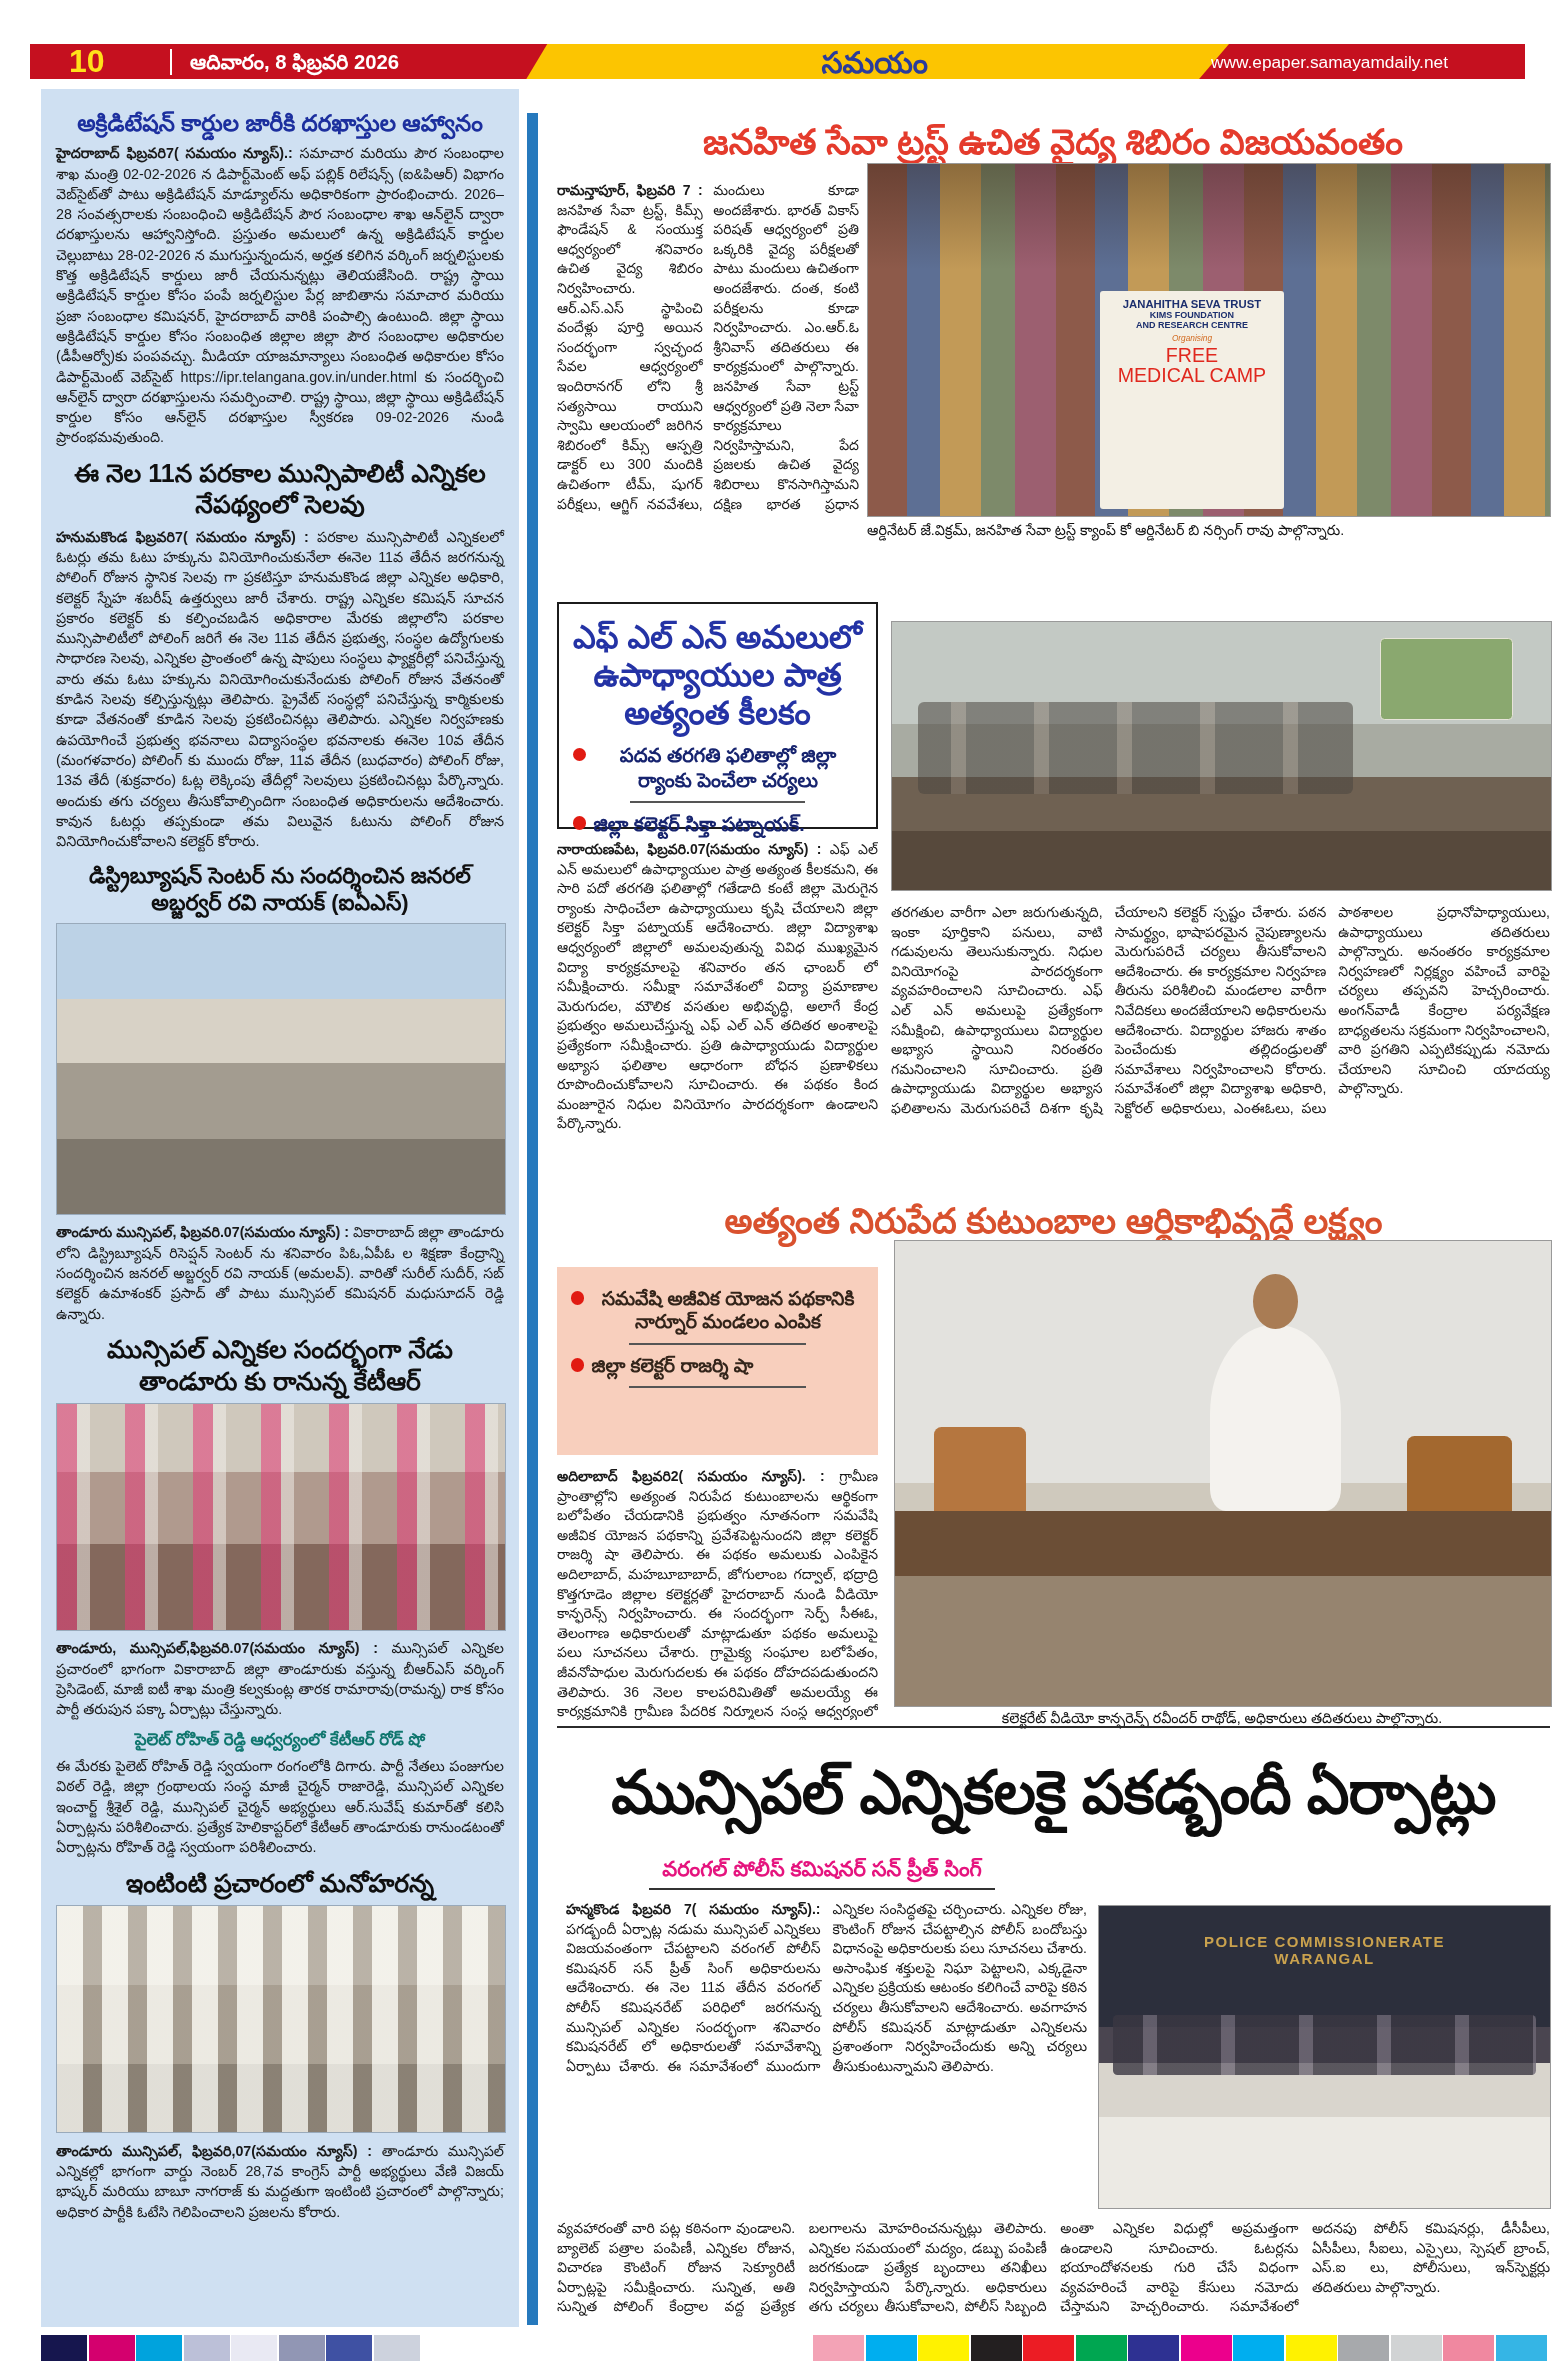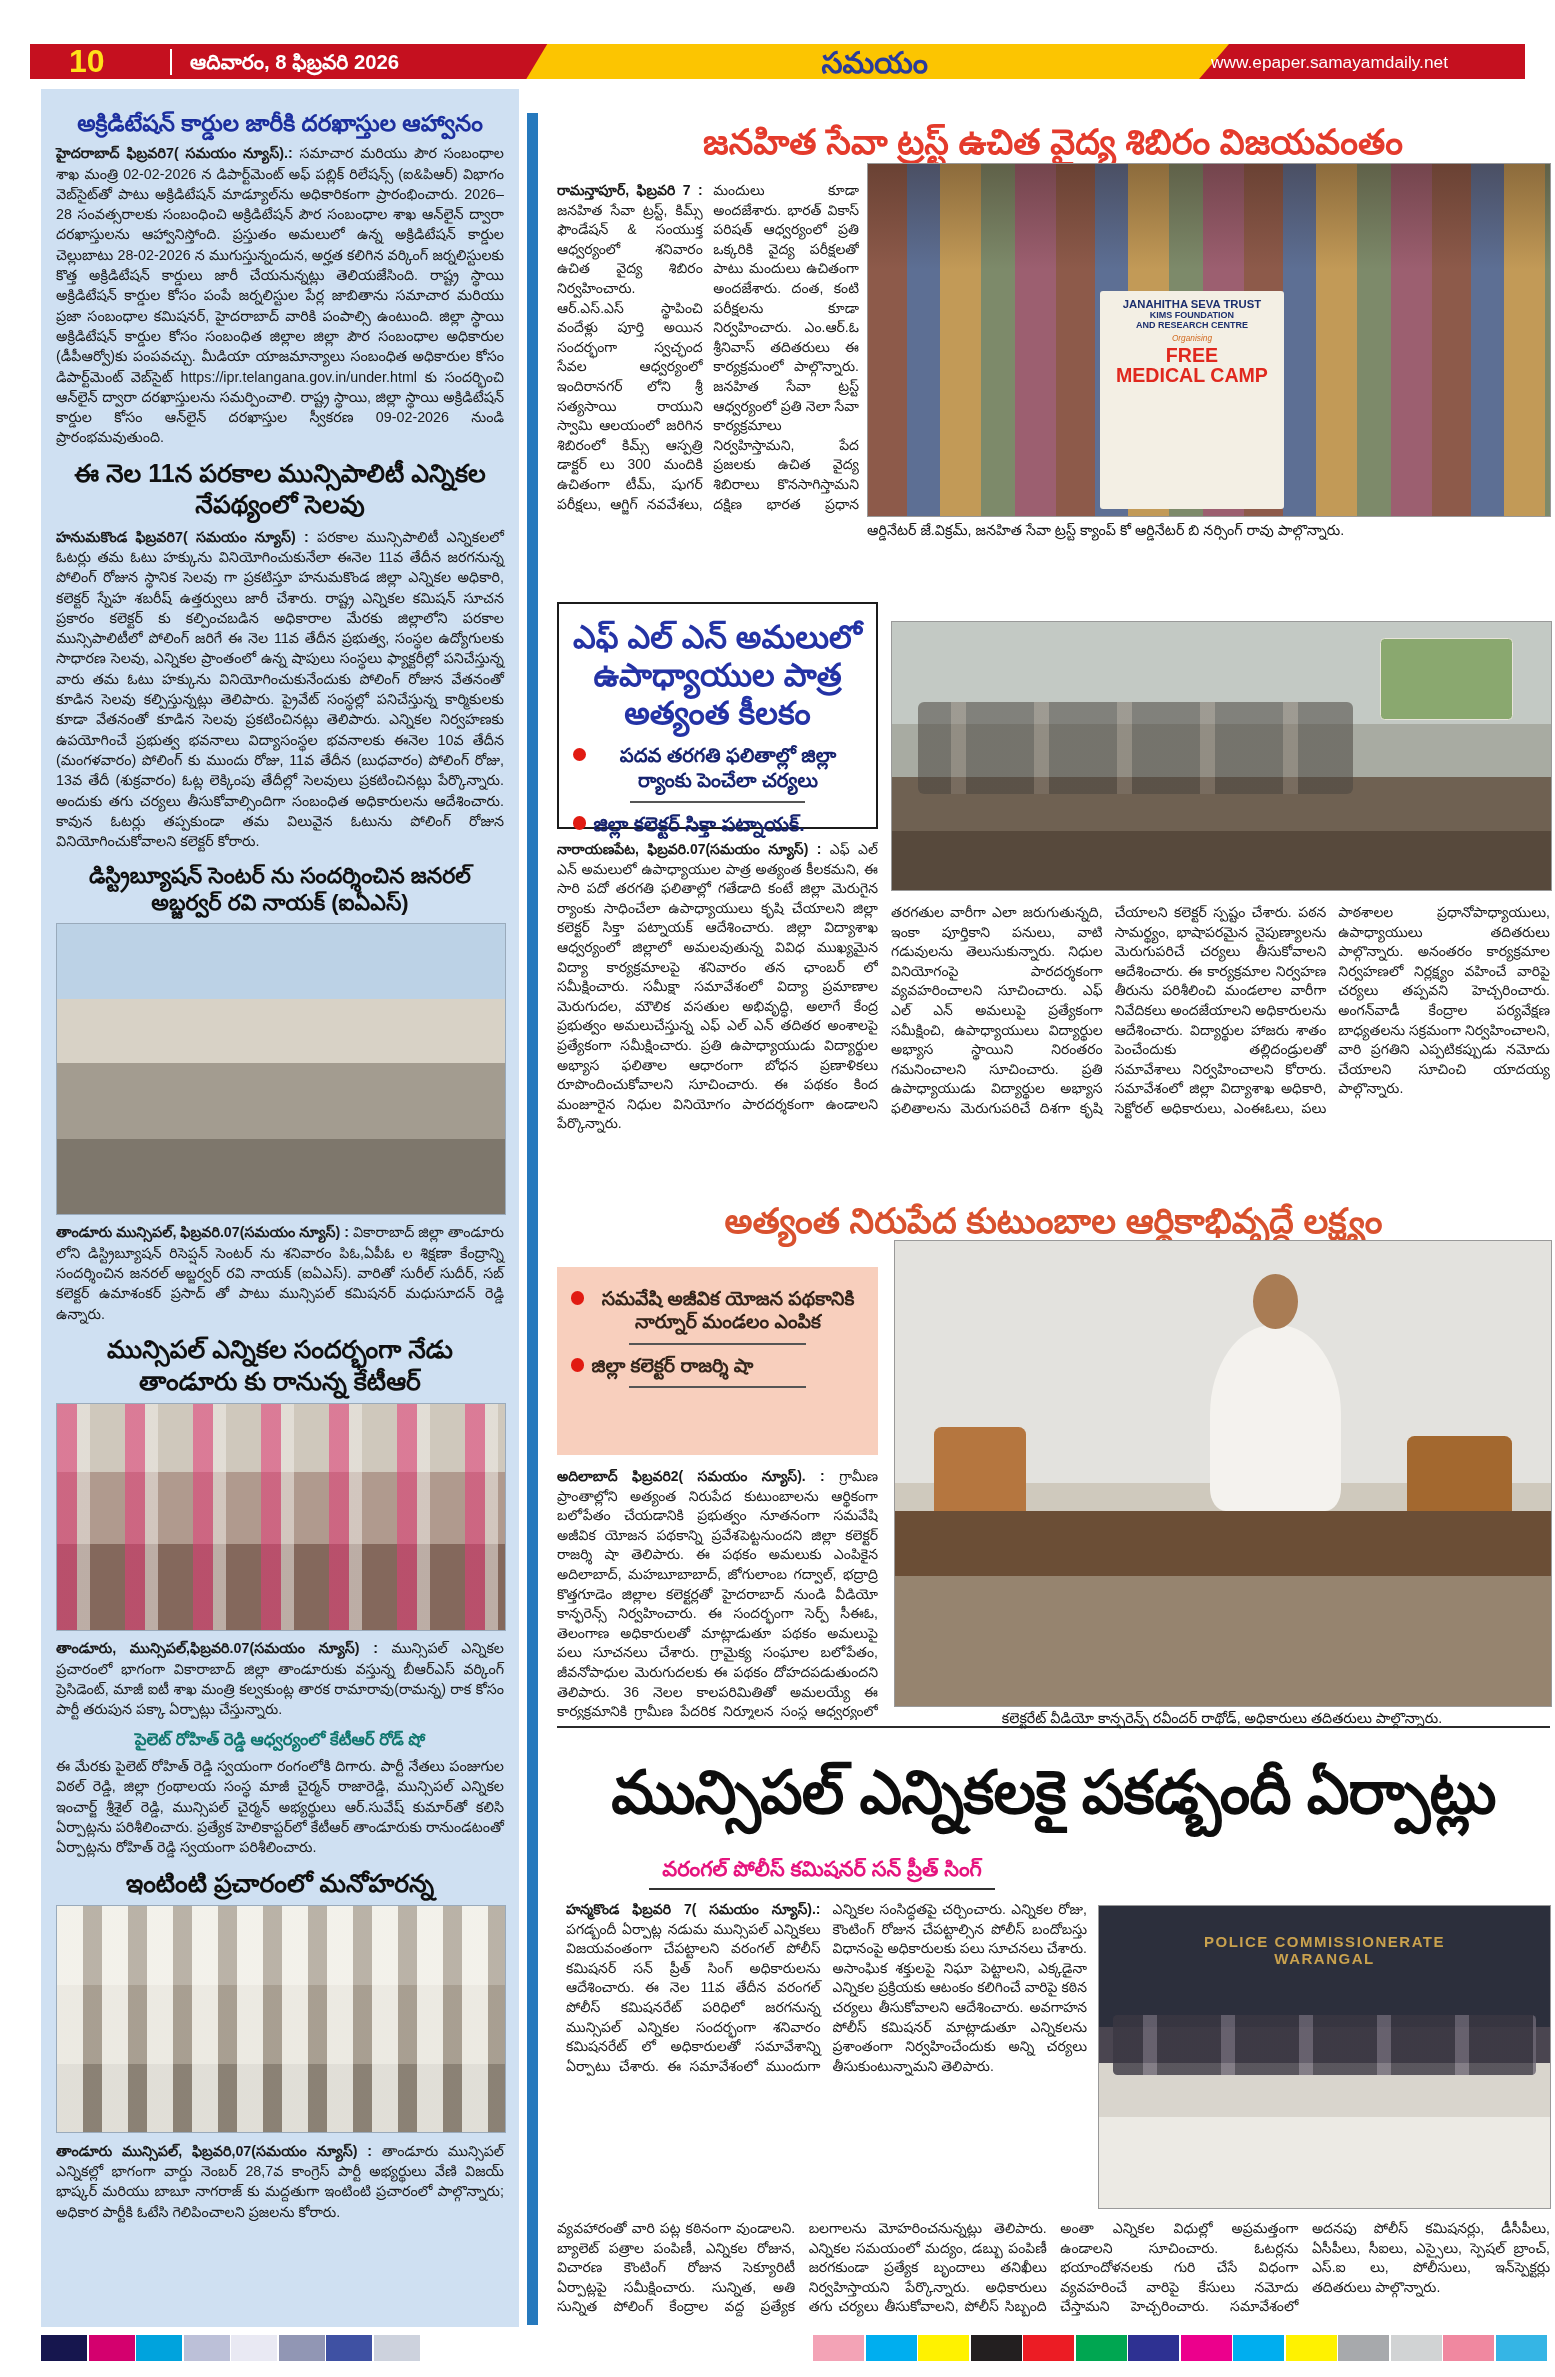--- a/index.html
+++ b/index.html
@@ -56,21 +56,21 @@
   .dsubrule{position:absolute;left:649px;top:1888px;width:346px;height:1.5px;background:#333}
   
   .photo{position:absolute;overflow:hidden;border:0.8px solid #999}
   .photoA{background:linear-gradient(180deg,rgba(40,20,10,.35),rgba(0,0,0,0) 30%),
           repeating-linear-gradient(90deg,#8d5a4a 0 39px,#5d6f94 39px 72px,#c29a57 72px 113px,#7d8a6a 113px 147px,#9c5f70 147px 188px)}
   .banner{position:absolute;left:34%;top:36%;width:27%;height:62%;background:#f3efe4;
           border-radius:3px;padding:7.5px 6px;text-align:center;box-sizing:border-box}
   .b1{color:#1c2f6e;font-weight:bold;font-size:11.3px}
   .b2{color:#1c2f6e;font-weight:bold;font-size:9px}
   .b3{color:#d2691e;font-style:italic;font-size:8.3px;margin:2.3px 0}
-  .b4{color:#e0281e;font-weight:700;font-size:19.6px;line-height:1.05}
+  .b4{color:#e0281e;font-weight:400;font-size:19.6px;line-height:1.05}
   .photoB{background:linear-gradient(180deg,#c3c9c4 0 38%,#a8aba2 38% 58%,#6f6152 58% 78%,#57493c 78% 100%)}
   .b-map{position:absolute;left:74%;top:6%;width:20%;height:30%;background:#8aa86f;
          border:1.5px solid #e8e4da;border-radius:4.5px}
   .b-people{position:absolute;left:4%;top:30%;width:66%;height:34%;opacity:.55;border-radius:6px;
         background:repeating-linear-gradient(90deg,#4b4640 0 33px,#80756a 33px 48px,#4b4640 48px 83px)}
   .photoC{background:linear-gradient(180deg,#e3e2de 0 52%,#cfc9bd 52% 66%,#96846f 66% 100%)}
   .c-desk{position:absolute;left:0;top:58%;width:100%;height:14%;background:#6b4e36}
   .c-person{position:absolute;left:48%;top:18%;width:20%;height:40%;background:#f4f2ee;
             border-radius:48% 48% 12% 12%}
   .c-head{position:absolute;left:54.5%;top:7%;width:7%;height:12%;background:#a97c54;border-radius:50%}
@@ -113,21 +113,21 @@
     </article>
 
     <article>
       <h2 class="lh-black">ఈ నెల 11న పరకాల మున్సిపాలిటీ ఎన్నికల నేపథ్యంలో సెలవు</h2>
       <p class="lbody"><span class="dl">హనుమకొండ ఫిబ్రవరి7( సమయం న్యూస్) :</span> <span>పరకాల మున్సిపాలిటీ ఎన్నికలలో ఓటర్లు తమ ఓటు హక్కును వినియోగించుకునేలా ఈనెల 11వ తేదీన జరగనున్న పోలింగ్ రోజున స్థానిక సెలవు గా ప్రకటిస్తూ హనుమకొండ జిల్లా ఎన్నికల అధికారి, కలెక్టర్ స్నేహ శబరీష్ ఉత్తర్వులు జారీ చేశారు. రాష్ట్ర ఎన్నికల కమిషన్ సూచన ప్రకారం కలెక్టర్ కు కల్పించబడిన అధికారాల మేరకు జిల్లాలోని పరకాల మున్సిపాలిటీలో పోలింగ్ జరిగే ఈ నెల 11వ తేదీన ప్రభుత్వ, సంస్థల ఉద్యోగులకు సాధారణ సెలవు, ఎన్నికల ప్రాంతంలో ఉన్న షాపులు సంస్థలు ఫ్యాక్టరీల్లో పనిచేస్తున్న వారు తమ ఓటు హక్కును వినియోగించుకునేందుకు పోలింగ్ రోజున వేతనంతో కూడిన సెలవు కల్పిస్తున్నట్లు తెలిపారు. ప్రైవేట్ సంస్థల్లో పనిచేస్తున్న కార్మికులకు కూడా వేతనంతో కూడిన సెలవు ప్రకటించినట్లు తెలిపారు. ఎన్నికల నిర్వహణకు ఉపయోగించే ప్రభుత్వ భవనాలు విద్యాసంస్థల భవనాలకు ఈనెల 10వ తేదీన (మంగళవారం) పోలింగ్ కు ముందు రోజు, 11వ తేదీన (బుధవారం) పోలింగ్ రోజు, 13వ తేదీ (శుక్రవారం) ఓట్ల లెక్కింపు తేదీల్లో సెలవులు ప్రకటించినట్లు పేర్కొన్నారు. అందుకు తగు చర్యలు తీసుకోవాల్సిందిగా సంబంధిత అధికారులను ఆదేశించారు. కావున ఓటర్లు తప్పకుండా తమ విలువైన ఓటును పోలింగ్ రోజున వినియోగించుకోవాలని కలెక్టర్ కోరారు.</span></p>
     </article>
 
     <article>
       <h2 class="lh-small">డిస్ట్రిబ్యూషన్ సెంటర్ ను సందర్శించిన జనరల్ అబ్జర్వర్ రవి నాయక్ (ఐఏఎస్)</h2>
       <div class="lphoto photoL1" style="height:290px"></div>
-      <p class="lbody"><span class="dl">తాండూరు మున్సిపల్, ఫిబ్రవరి.07(సమయం న్యూస్) :</span> <span>వికారాబాద్ జిల్లా తాండూరు లోని డిస్ట్రిబ్యూషన్ రిసెప్షన్ సెంటర్ ను శనివారం పిఓ,ఏపీఓ ల శిక్షణా కేంద్రాన్ని సందర్శించిన జనరల్ అబ్జర్వర్ రవి నాయక్ (ఐఏఎస్). వారితో సురీల్ సుదీర్, సబ్ కలెక్టర్ ఉమాశంకర్ ప్రసాద్ తో పాటు మున్సిపల్ కమిషనర్ మధుసూదన్ రెడ్డి ఉన్నారు.</span></p>
+      <p class="lbody"><span class="dl">తాండూరు మున్సిపల్, ఫిబ్రవరి.07(సమయం న్యూస్) :</span> <span>వికారాబాద్ జిల్లా తాండూరు లోని డిస్ట్రిబ్యూషన్ రిసెప్షన్ సెంటర్ ను శనివారం పిఓ,ఏపీఓ ల శిక్షణా కేంద్రాన్ని సందర్శించిన జనరల్ అబ్జర్వర్ రవి నాయక్ (అమలవ్). వారితో సురీల్ సుదీర్, సబ్ కలెక్టర్ ఉమాశంకర్ ప్రసాద్ తో పాటు మున్సిపల్ కమిషనర్ మధుసూదన్ రెడ్డి ఉన్నారు.</span></p>
     </article>
 
     <article>
       <h2 class="lh-black">మున్సిపల్ ఎన్నికల సందర్భంగా నేడు తాండూరు కు రానున్న కేటీఆర్</h2>
       <div class="lphoto photoL2" style="height:226px"></div>
       <p class="lbody"><span class="dl">తాండూరు, మున్సిపల్,ఫిబ్రవరి.07(సమయం న్యూస్) :</span> <span>మున్సిపల్ ఎన్నికల ప్రచారంలో భాగంగా వికారాబాద్ జిల్లా తాండూరుకు వస్తున్న బీఆర్ఎస్ వర్కింగ్ ప్రెసిడెంట్, మాజీ ఐటీ శాఖ మంత్రి కల్వకుంట్ల తారక రామారావు(రామన్న) రాక కోసం పార్టీ తరుపున పక్కా ఏర్పాట్లు చేస్తున్నారు.</span></p>
       <div class="lsub">పైలెట్ రోహిత్ రెడ్డి ఆధ్వర్యంలో కేటీఆర్ రోడ్ షో</div>
       <p class="lbody"><span>ఈ మేరకు పైలెట్ రోహిత్ రెడ్డి స్వయంగా రంగంలోకి దిగారు. పార్టీ నేతలు పంజుగుల విఠల్ రెడ్డి, జిల్లా గ్రంథాలయ సంస్థ మాజీ చైర్మన్ రాజారెడ్డి, మున్సిపల్ ఎన్నికల ఇంచార్జ్ శ్రీశైల్ రెడ్డి, మున్సిపల్ చైర్మన్ అభ్యర్థులు ఆర్.సువేష్ కుమార్‌తో కలిసి ఏర్పాట్లను పరిశీలించారు. ప్రత్యేక హెలికాప్టర్‌లో కేటీఆర్ తాండూరుకు రానుండటంతో ఏర్పాట్లను రోహిత్ రెడ్డి స్వయంగా పరిశీలించారు.</span></p>
     </article>
 

